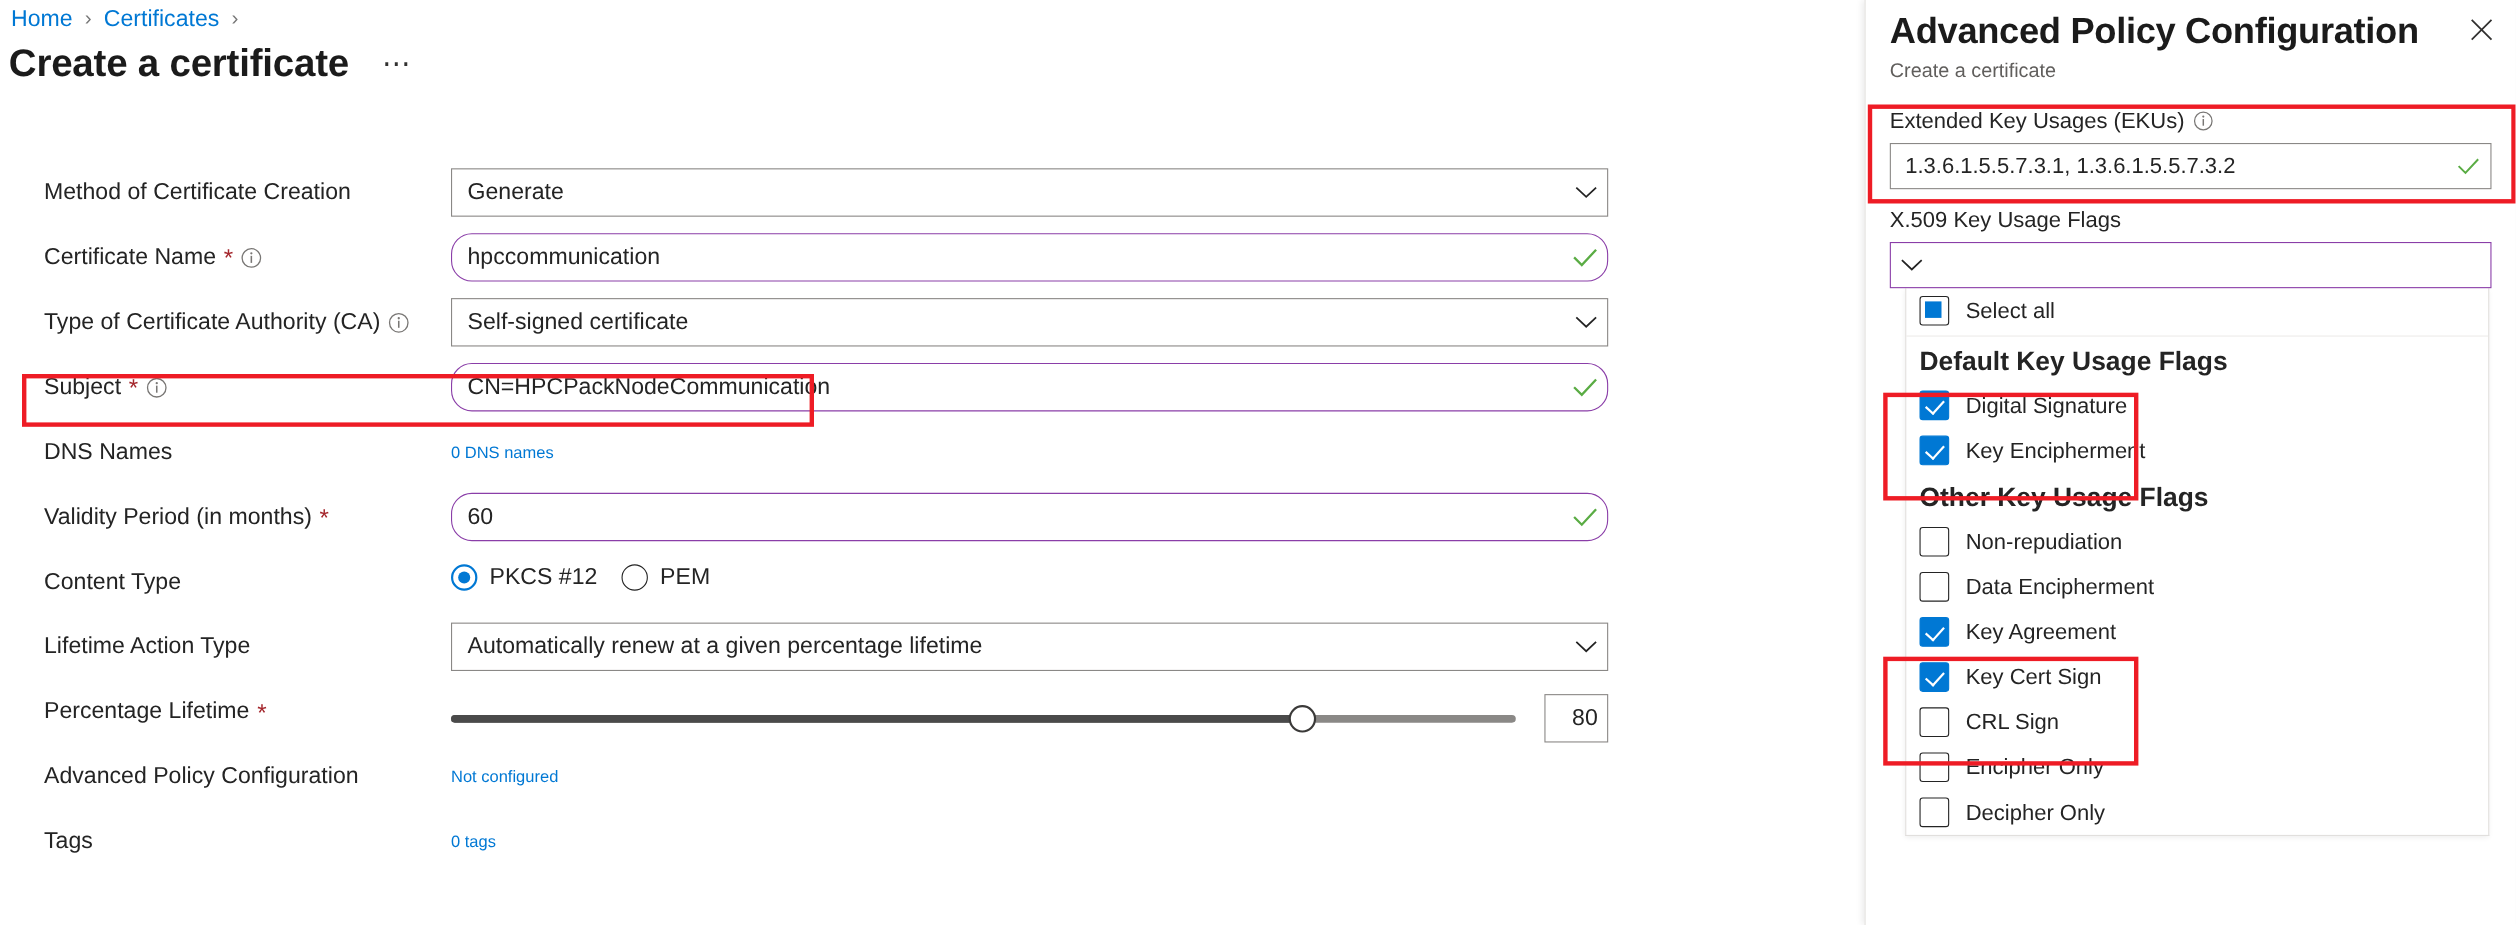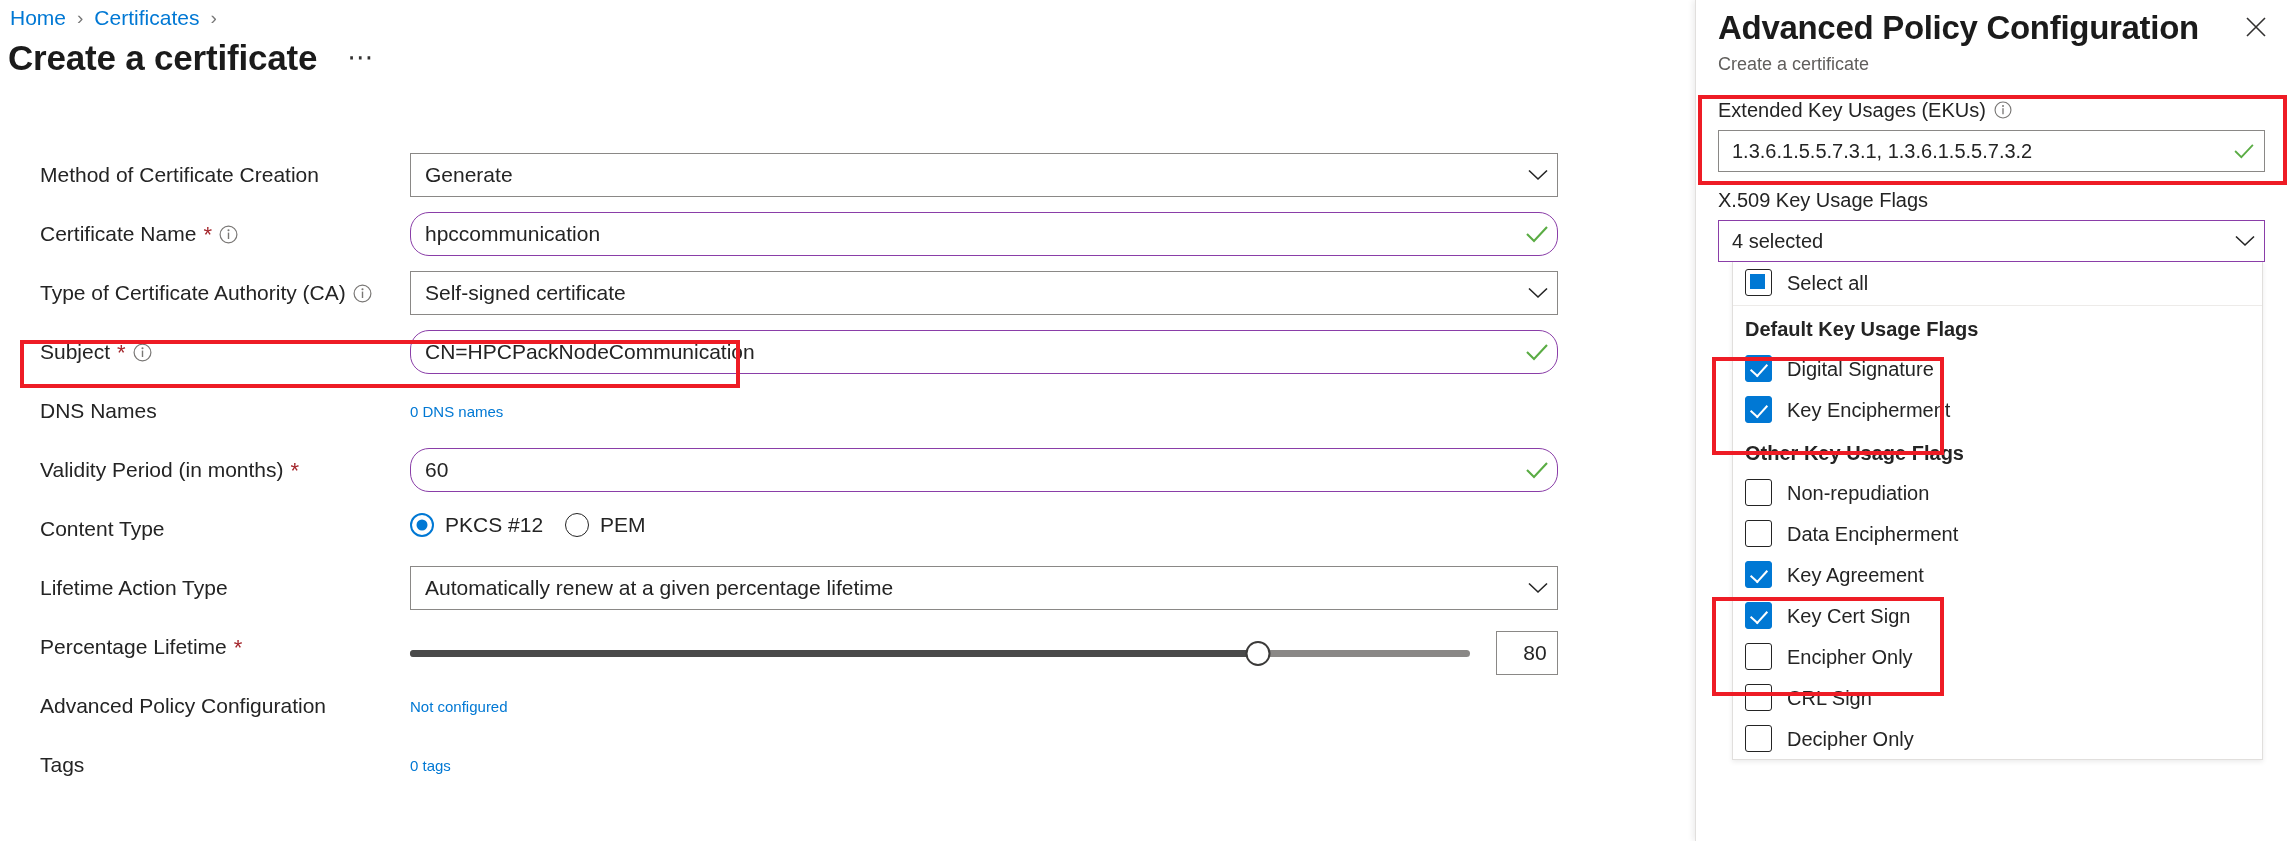--- a/index.html
+++ b/index.html
@@ -35,21 +35,21 @@
   .form-row { position: relative; height: 59px; }
   .lbl {
     position: absolute; left: 40px; top: 0;
     font-size: 21px; color: #242424; line-height: 30px;
     display: flex; align-items: center; gap: 7px; white-space: nowrap;
   }
   .req { color: #a4262c; font-size: 22px; line-height: 20px; position: relative; top: 1px; }
   .info-ico { display:inline-block; width: 19px; height: 19px; flex: 0 0 19px; }
   .info-ico svg { display: block; }
 
-  .ctl { position: absolute; left: 410px; top: -7px; width: 1148px; }
+  .ctl { position: absolute; left: 410px; top: -7px; width: 1052px; }
 
   .field {
     position: relative; height: 44px; width: 100%;
     border: 1px solid #8a8886; background: #fff;
     display: flex; align-items: center;
   }
   .field.valid { border-color: #8a3ea8; border-radius: 19px; }
   .field .val {
     padding-left: 14px; font-size: 21px; color: #242424; line-height: 24px;
     white-space: nowrap; overflow: hidden;
@@ -122,21 +122,21 @@
     border: 1px solid #e1dfdd; border-top: none;
     background: #fff; padding: 0;
     box-shadow: 0 2px 5px rgba(0,0,0,0.08);
   }
   .dd-item {
     display: flex; align-items: center; gap: 15px;
     height: 41px; padding-left: 12px; cursor: pointer;
   }
   .dd-divider { height: 1px; background: #edebe9; margin: 2px 0 0 0; }
   .dd-group {
-    font-size: 20px; font-weight: bold; color: #242424;
+    font-size: 24px; font-weight: bold; color: #242424;
     padding: 10px 0 6px 12px; line-height: 26px;
   }
   .cbx {
     width: 27px; height: 27px; flex: 0 0 27px; border-radius: 3px;
     border: 1.6px solid #242424; background: #fff; position: relative;
   }
   .cbx.checked { background: #0078d4; border-color: #0078d4; }
   .cbx.checked::after {
     content:""; position:absolute; left: 8px; top: 4px;
     width: 8px; height: 14px; border: solid #fff;
@@ -386,21 +386,20 @@
           <svg width="22" height="16" viewBox="0 0 24 18">
               <path d="M2 9l7 7L22 2" stroke="#5aac44" stroke-width="2" fill="none"></path>
             </svg>
         </span>
       </div>
 
       <div class="p-label" style="margin-top:14px">
         <span>X.509 Key Usage Flags</span>
       </div>
       <div class="p-field valid">
-        <span class="val grow">4 selected</span>
         <span class="chev">
           <svg width="20" height="12" viewBox="0 0 20 12">
               <path d="M1 1.5L10 10l9-8.5" stroke="#242424" stroke-width="1.6" fill="none"></path>
             </svg>
         </span>
       </div>
 
       <div class="dropdown-list">
 
         <div class="dd-item">
@@ -431,25 +430,25 @@
         <div class="dd-item">
           <span class="cbx checked"></span>
           <span class="dd-label">Key Agreement</span>
         </div>
         <div class="dd-item">
           <span class="cbx checked"></span>
           <span class="dd-label">Key Cert Sign</span>
         </div>
         <div class="dd-item">
           <span class="cbx"></span>
+          <span class="dd-label">CRL Sign</span>
+        </div>
+        <div class="dd-item">
+          <span class="cbx"></span>
           <span class="dd-label">Encipher Only</span>
-        </div>
-        <div class="dd-item">
-          <span class="cbx"></span>
-          <span class="dd-label">CRL Sign</span>
         </div>
         <div class="dd-item">
           <span class="cbx"></span>
           <span class="dd-label">Decipher Only</span>
         </div>
       </div>
     </div>
   </div>
 
   <div class="ann" style="left:20px; top:340px; width:720px; height:48px;"></div>

